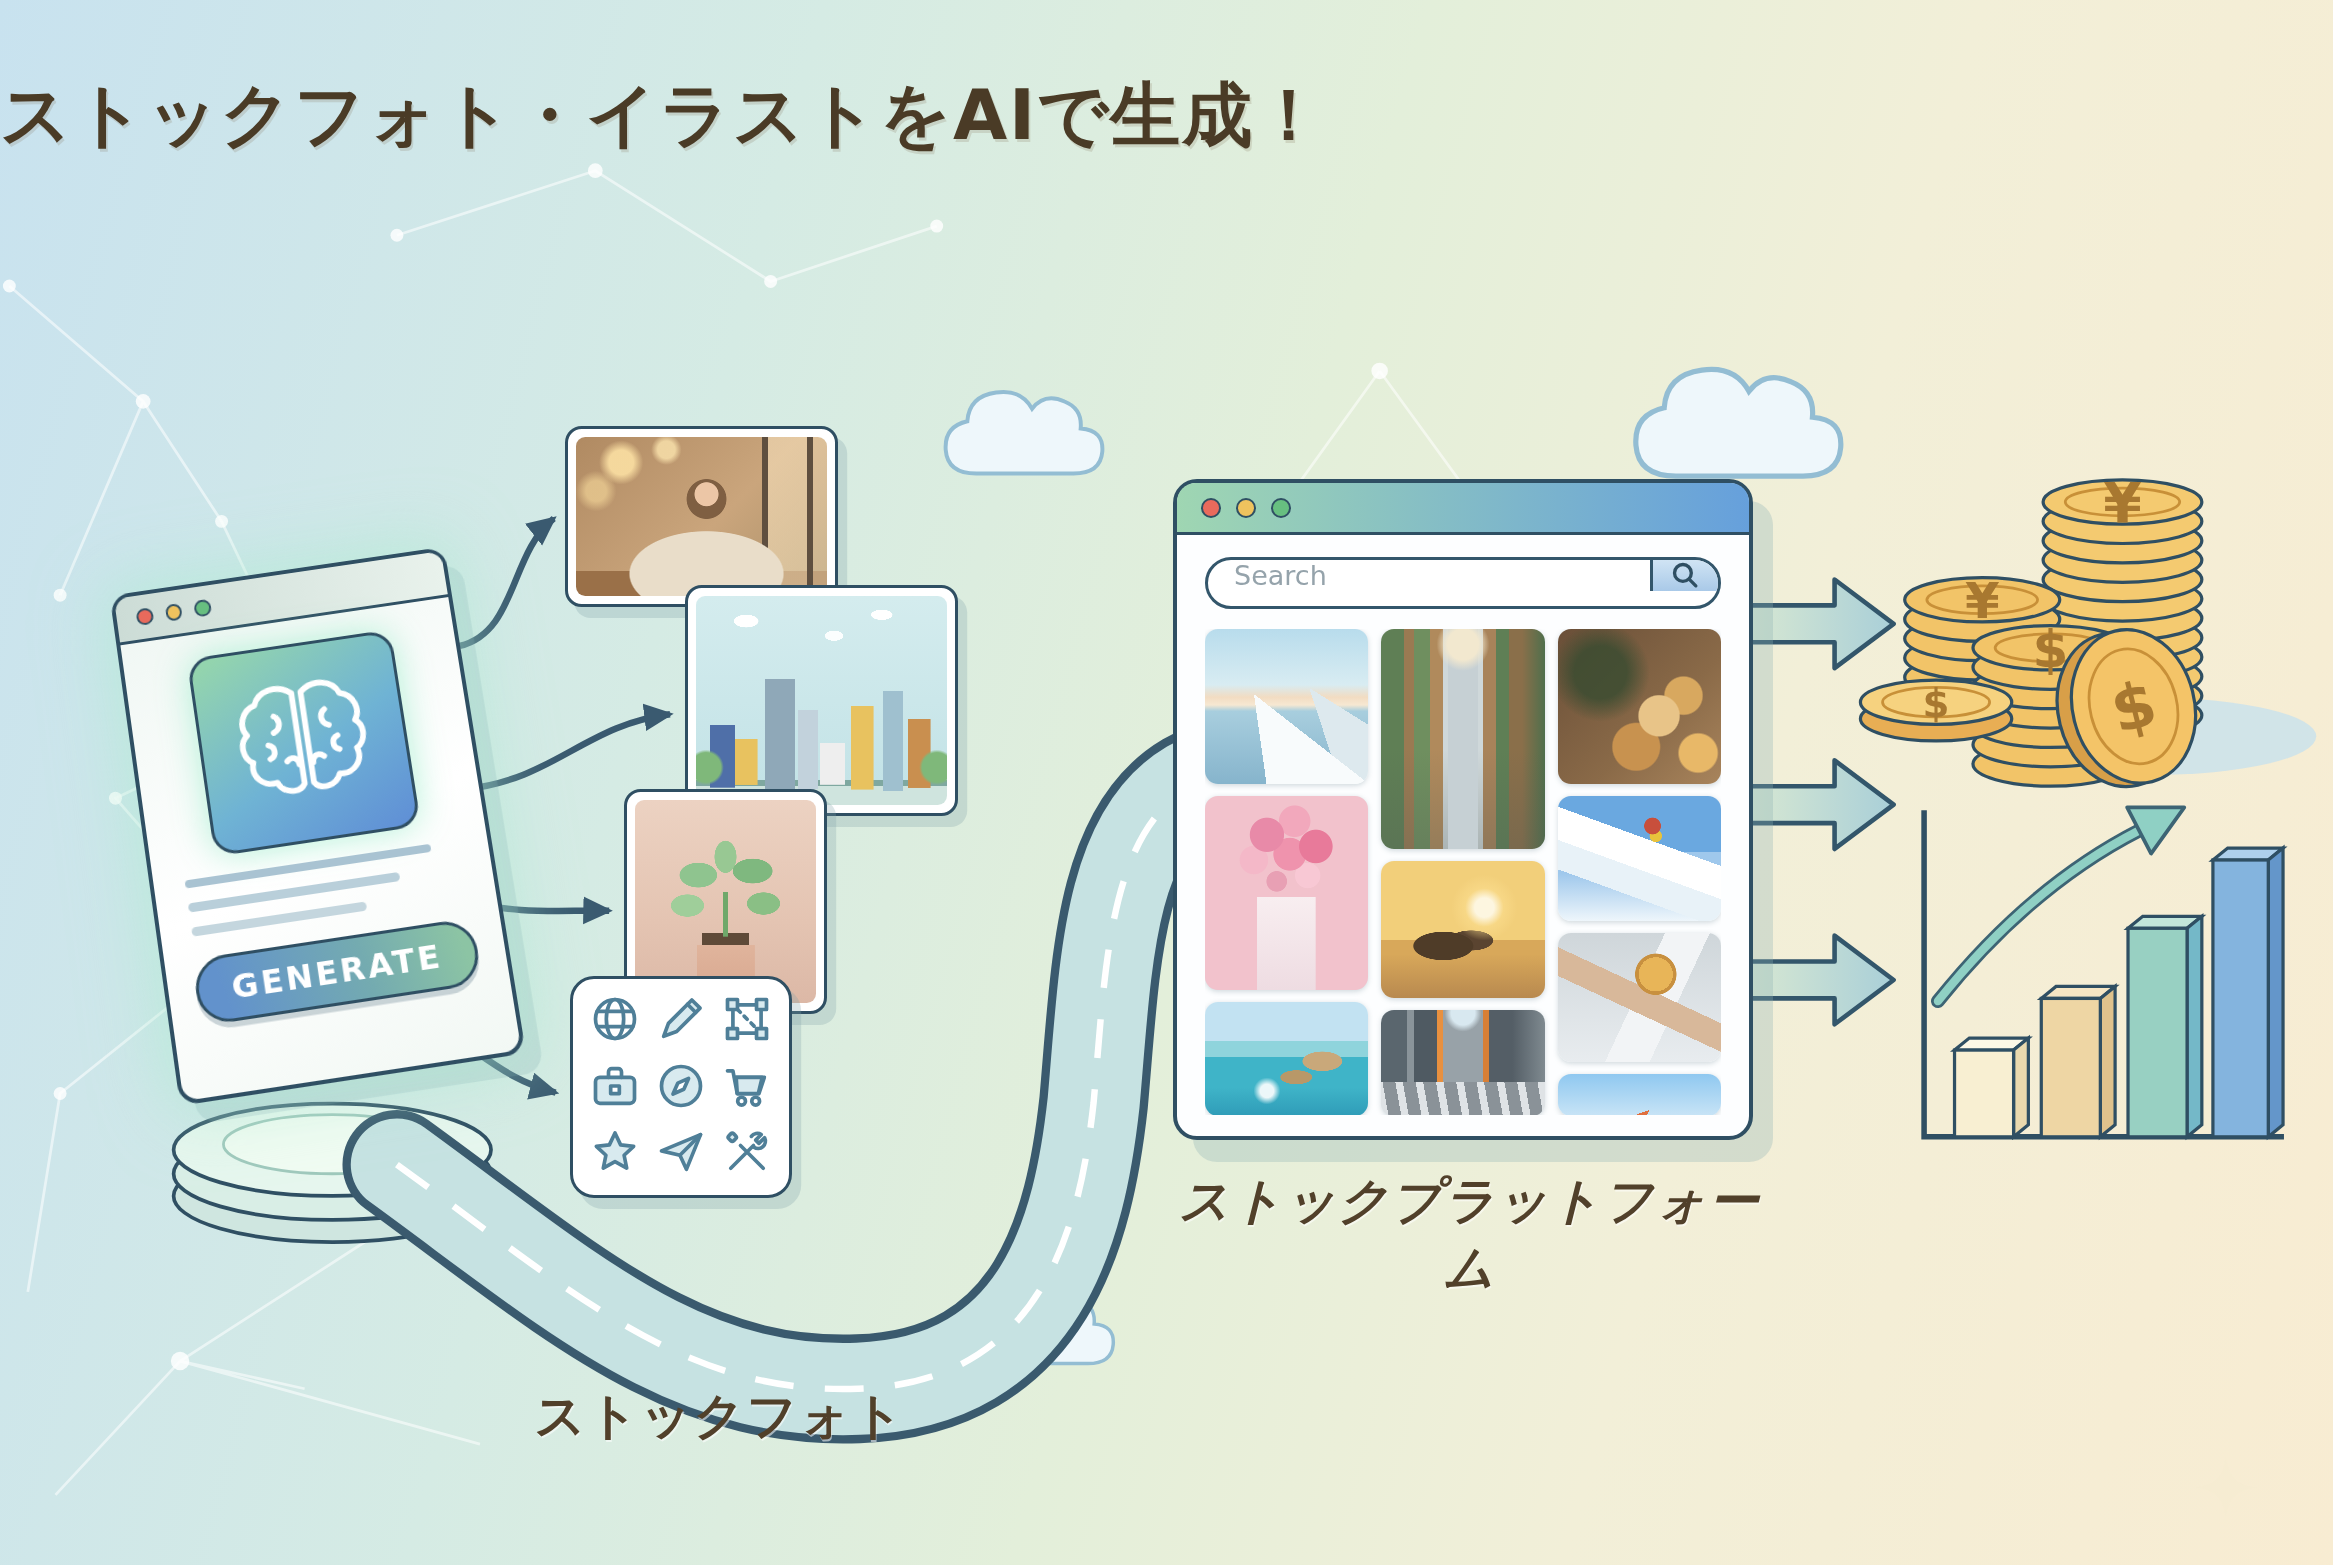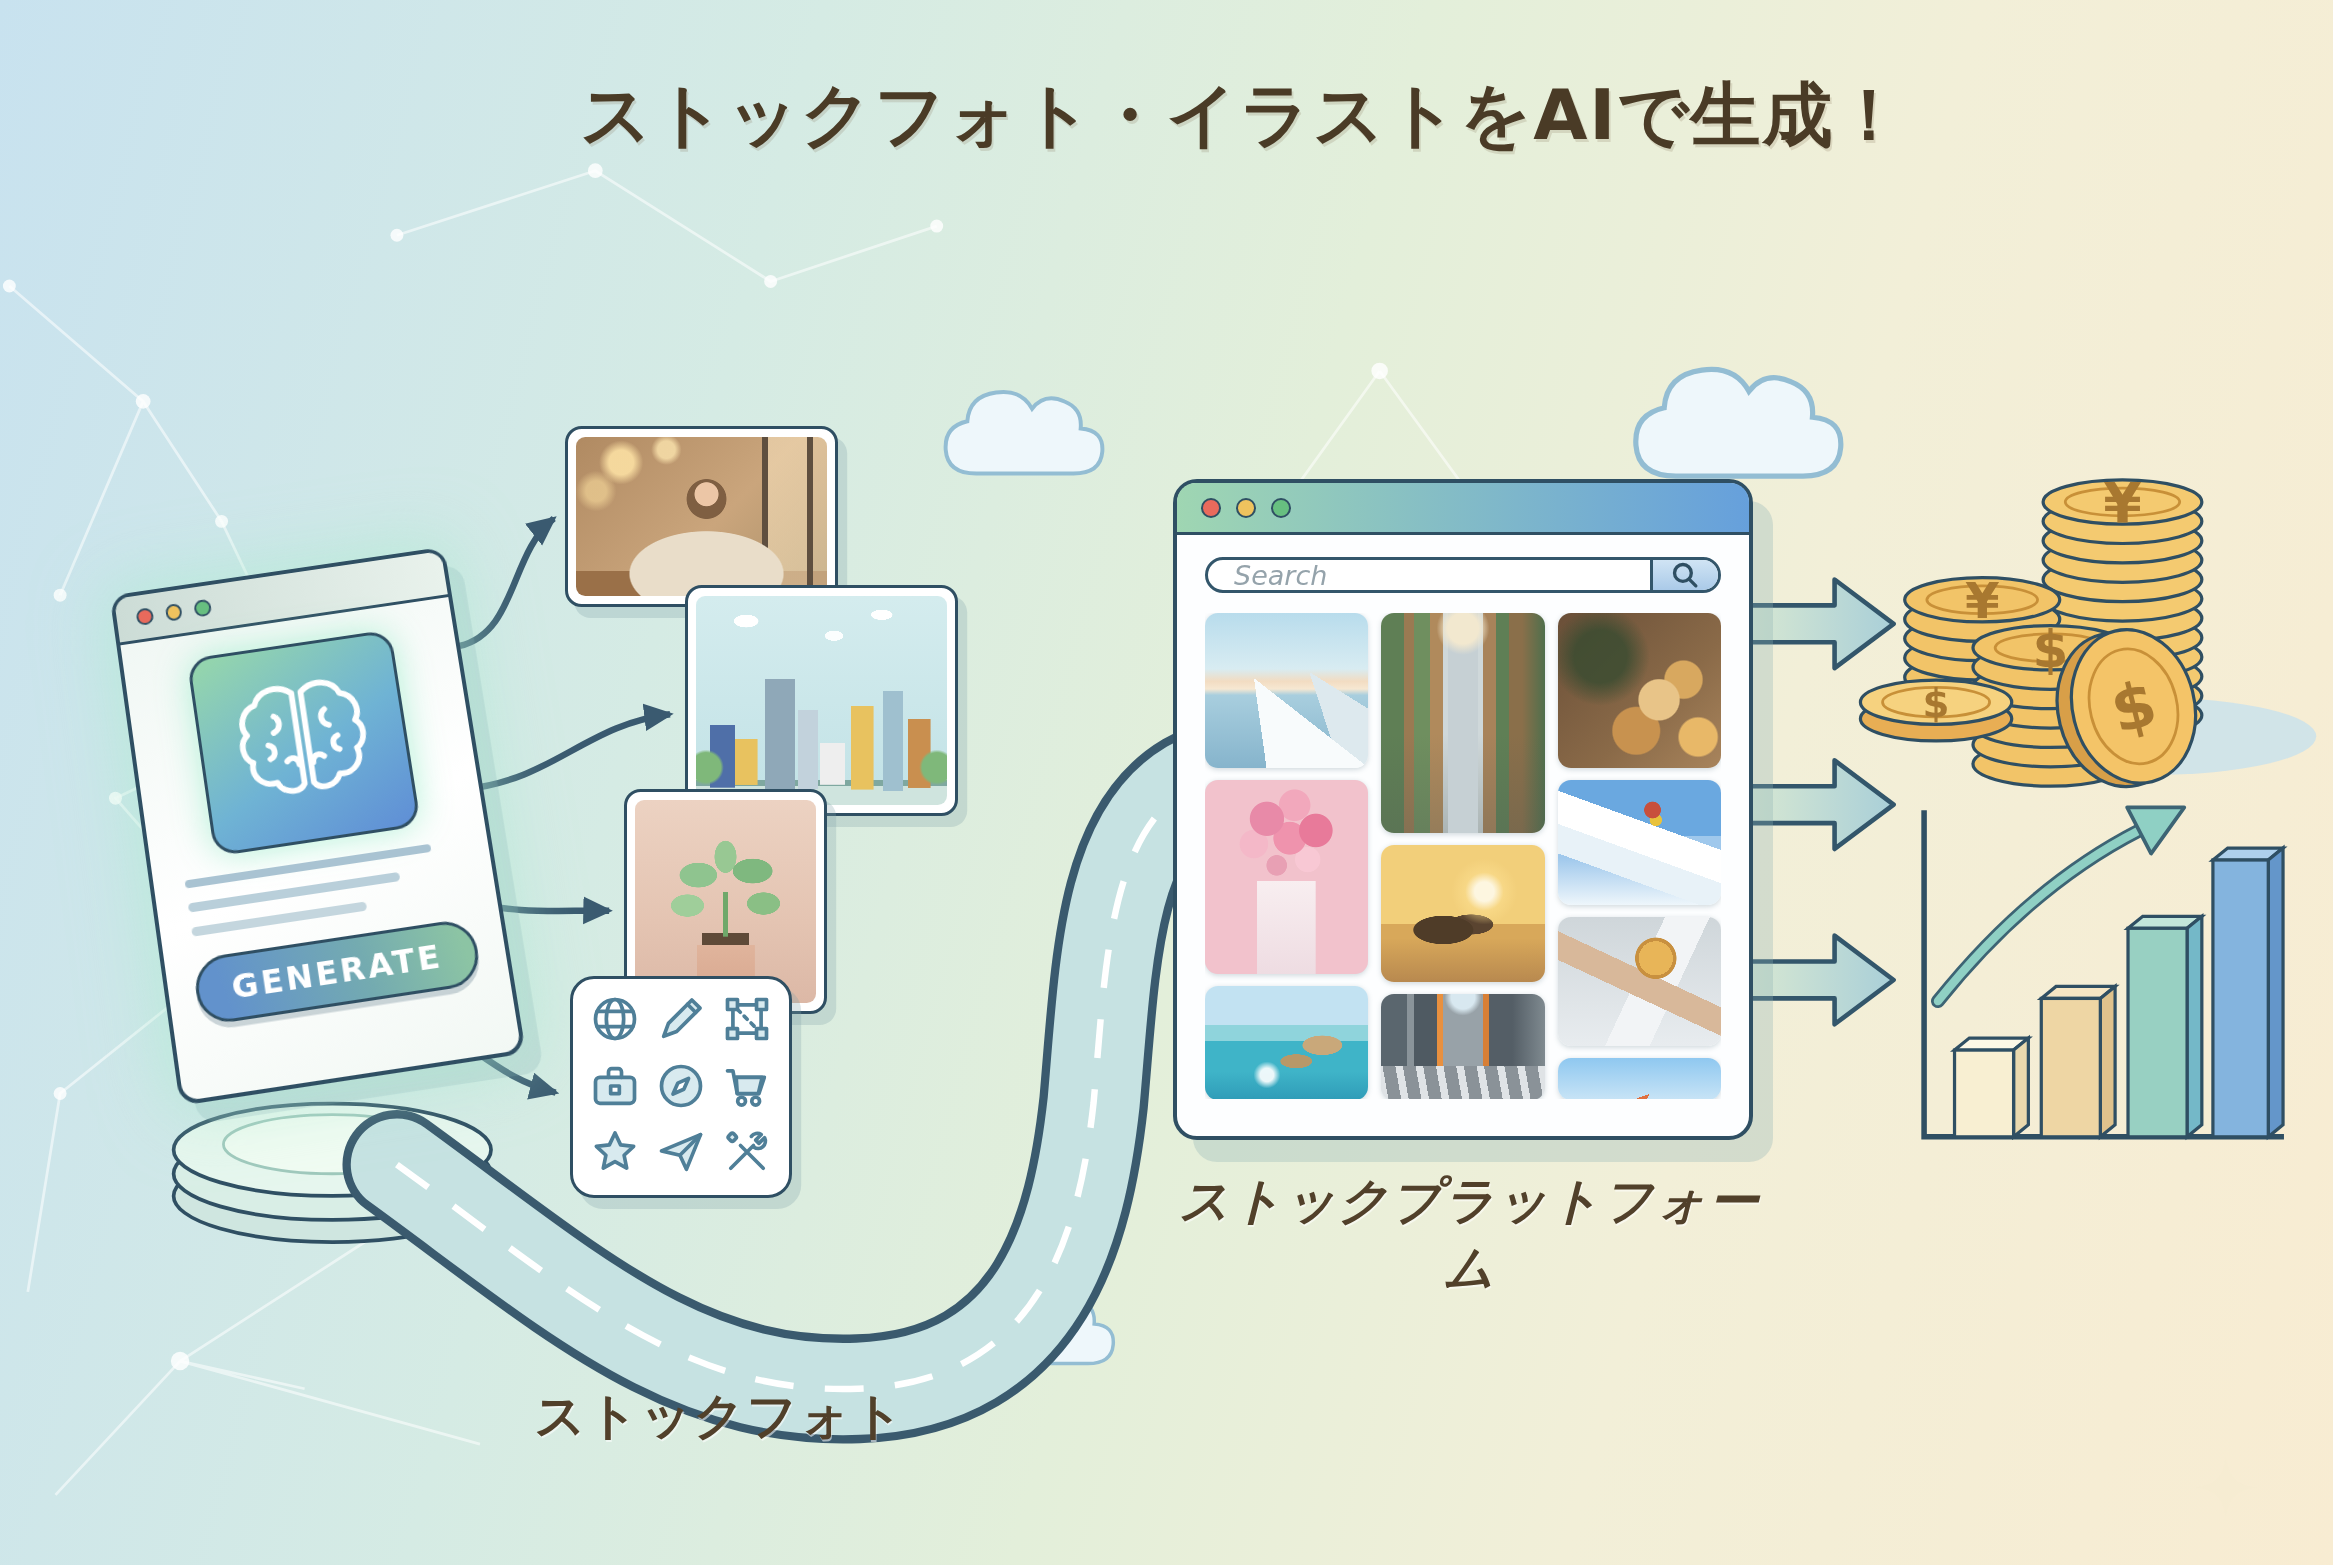--- a/index.html
+++ b/index.html
@@ -16,21 +16,21 @@
     background:#dfeee8;
   }
   .stage{
     position:relative;width:2333px;height:1565px;overflow:hidden;
     background:linear-gradient(105deg,#c8e2ef 0%,#d5ebe4 30%,#e3efda 52%,#f2efd8 72%,#f8ecd2 100%);
   }
   .scene-svg{position:absolute;inset:0;width:100%;height:100%;}
 
   
   .title{
-    position:absolute;left:0;top:66px;width:1906px;text-align:right;
+    position:absolute;left:0;top:66px;width:1906px;text-align:left;
     color:var(--brown);font-weight:bold;font-size:70px;line-height:1.42;
     letter-spacing:1.8px;text-shadow:1.8px 2.8px 0 rgba(120,100,70,.18);
   }
 
   
   .gen-window{
     position:absolute;left:137px;top:565px;width:343px;height:513px;z-index:3;
     border:4.6px solid var(--navy);border-radius:20px;
     background:linear-gradient(160deg,#eef6f2,#ffffff 55%,#f2f8f4);
     transform:perspective(1292px) rotateX(5deg) rotate(-8.5deg);
@@ -124,22 +124,22 @@
     position:absolute;left:1173px;top:479px;width:580px;height:661px;z-index:8;
     background:#fdfeff;border:4.6px solid var(--navy);border-radius:24px;
     box-shadow:20px 22px 0 rgba(140,175,180,.30);
   }
   .plat-titlebar{
     height:52px;border-bottom:3.7px solid var(--navy);border-radius:18.5px 18.5px 0 0;
     background:linear-gradient(90deg,#9fd6b2,#66a0dc);
     display:flex;align-items:center;gap:14.8px;padding-left:24px;
   }
   .plat-titlebar .dot{width:20px;height:20px;}
-  .search-row{margin:22px 28px 0;height:36px;border:3.7px solid #33566b;border-radius:26px;
-    background:#fff;display:flex;align-items:flex-start;overflow:hidden;font-style:italic;}
+  .search-row{margin:22px 28px 0;height:52px;border:3.7px solid #33566b;border-radius:26px;
+    background:#fff;display:flex;align-items:flex-start;overflow:hidden;}
   .search-text{flex:1;display:flex;align-items:center;padding-left:26px;
     font-size:27px;color:#95a3ab;}
   .search-btn{width:68px;border-left:3.7px solid #33566b;cursor:pointer;
     background:linear-gradient(180deg,#d0e4f4,#a9c9e8);
     display:flex;align-items:center;justify-content:center;}
   .photo-grid{margin:20px 28px 0;height:486px;display:flex;gap:13px;overflow:hidden;}
   .photo-col{flex:1;display:flex;flex-direction:column;gap:12px;}
   .ph-cell{width:100%;border-radius:13px;flex:none;cursor:pointer;
     box-shadow:0 1.8px 5.5px rgba(90,120,130,.25);}
 

